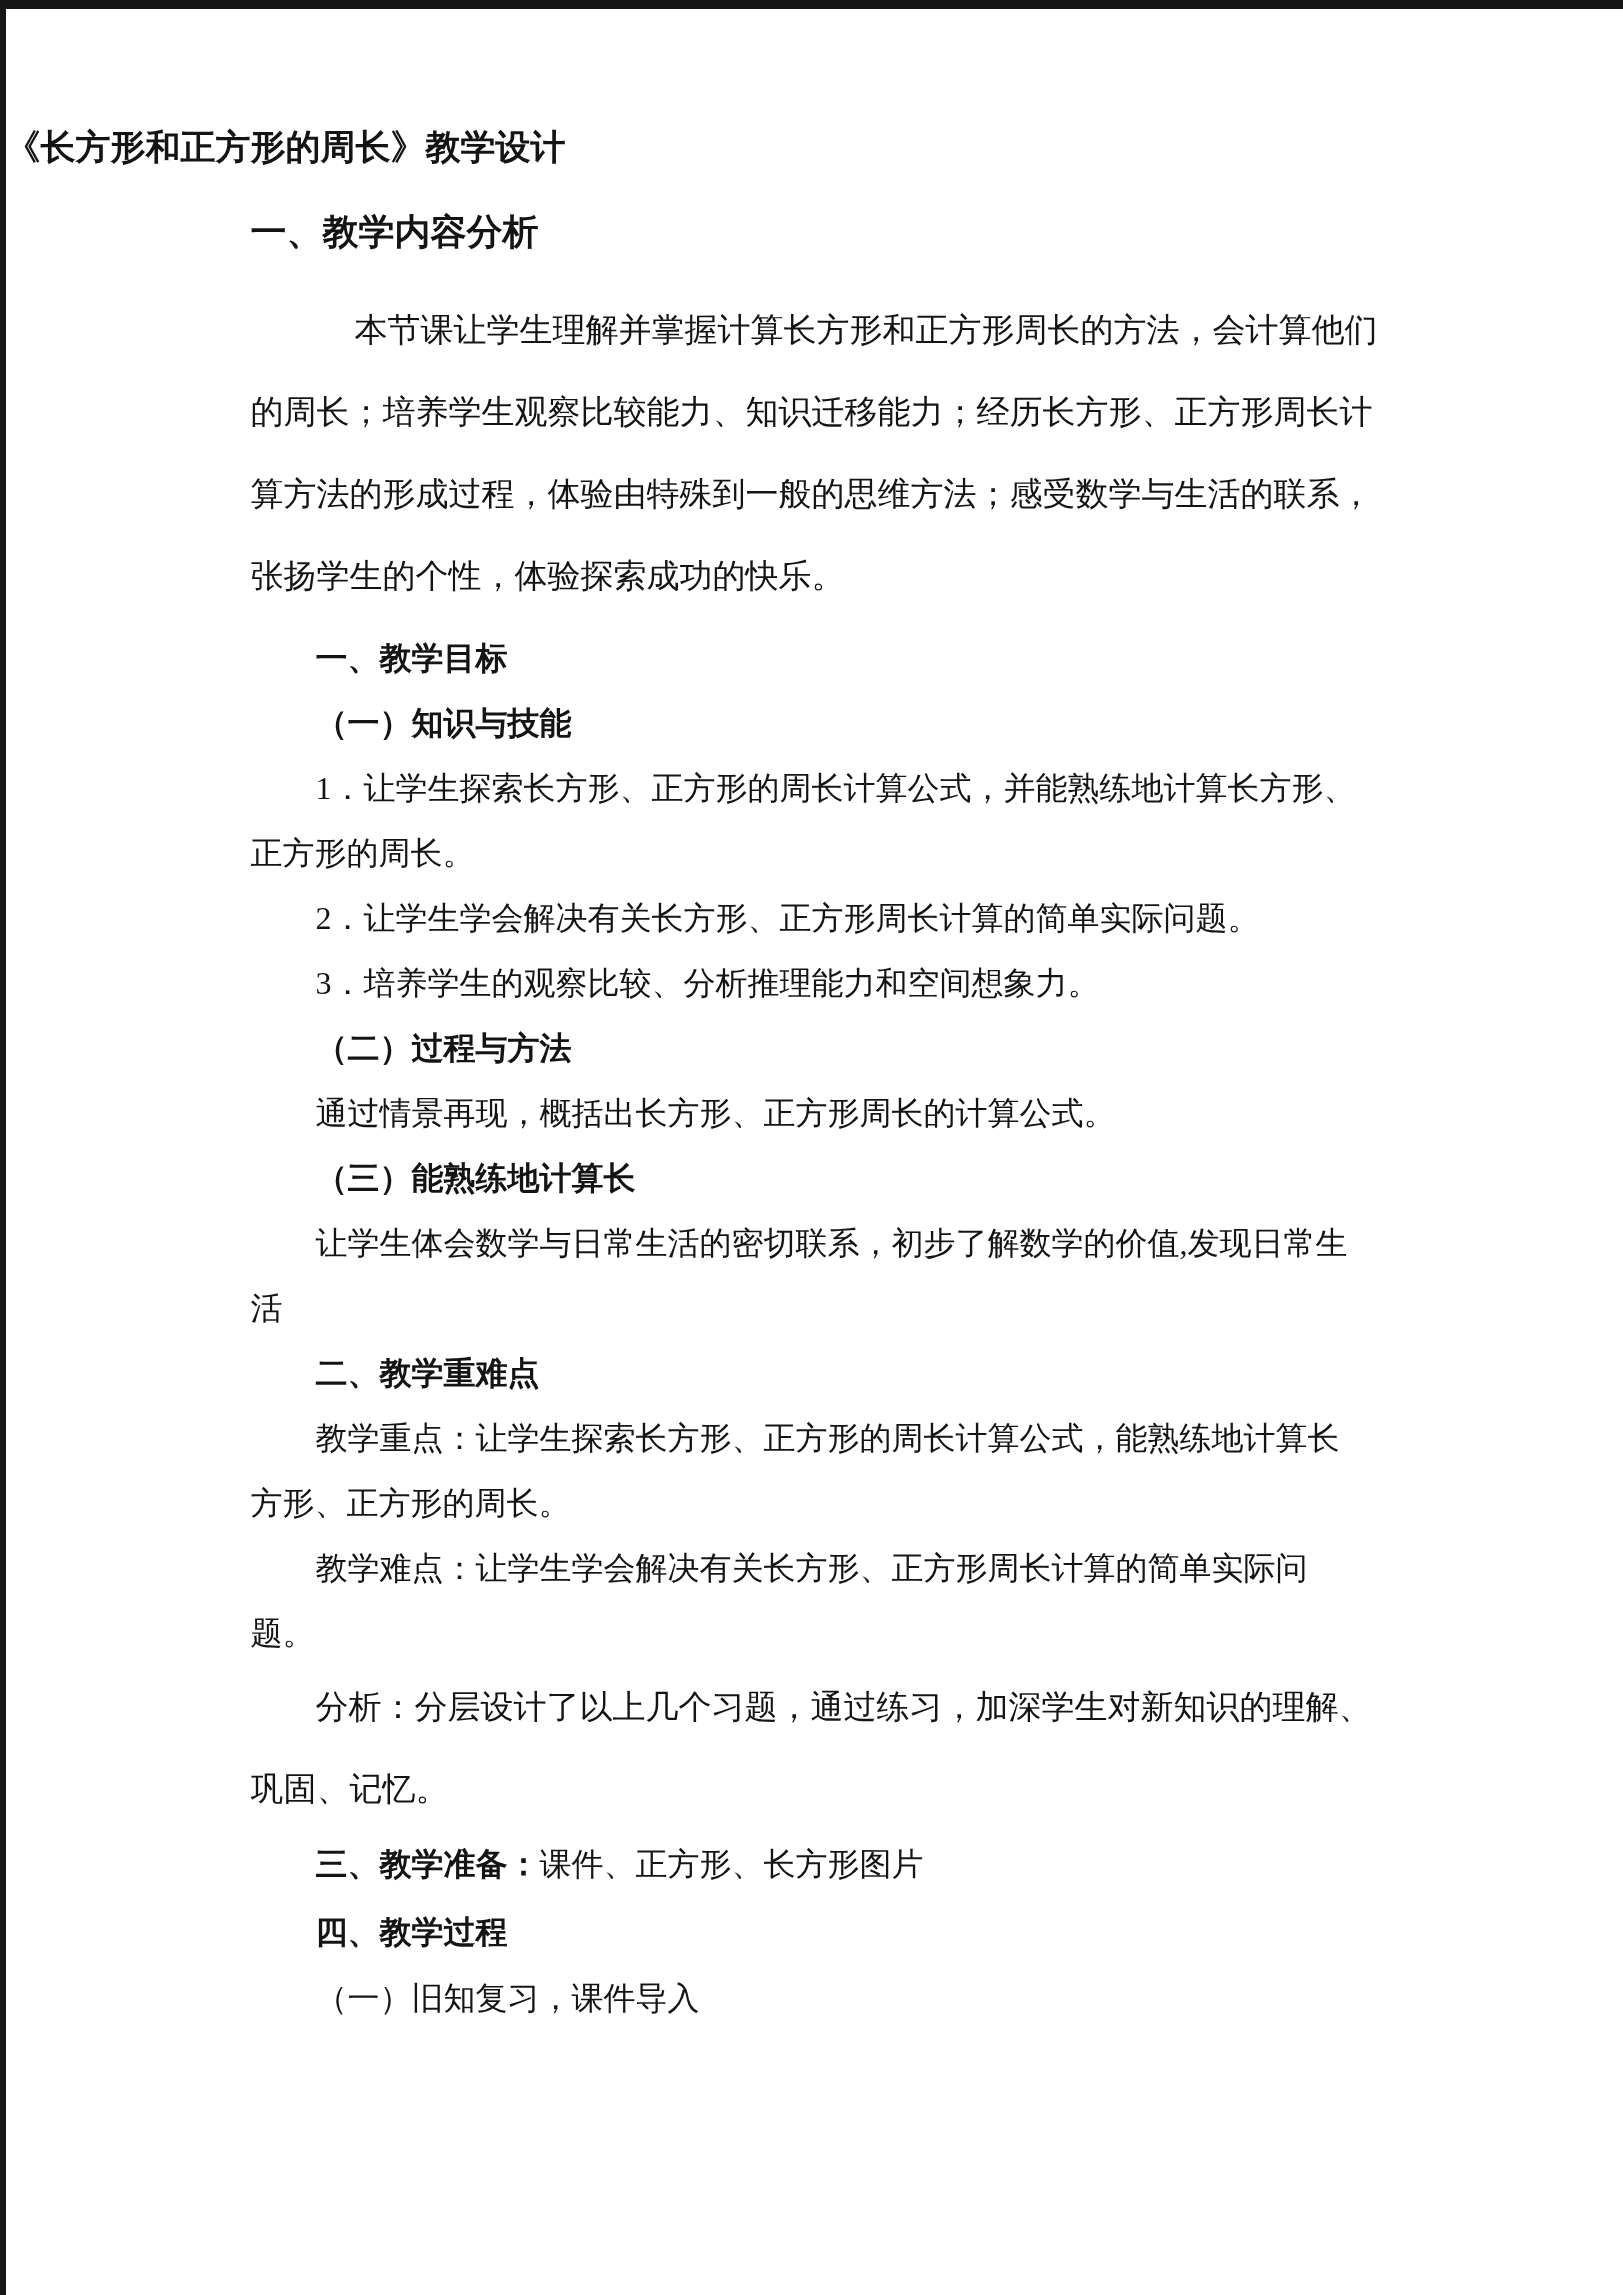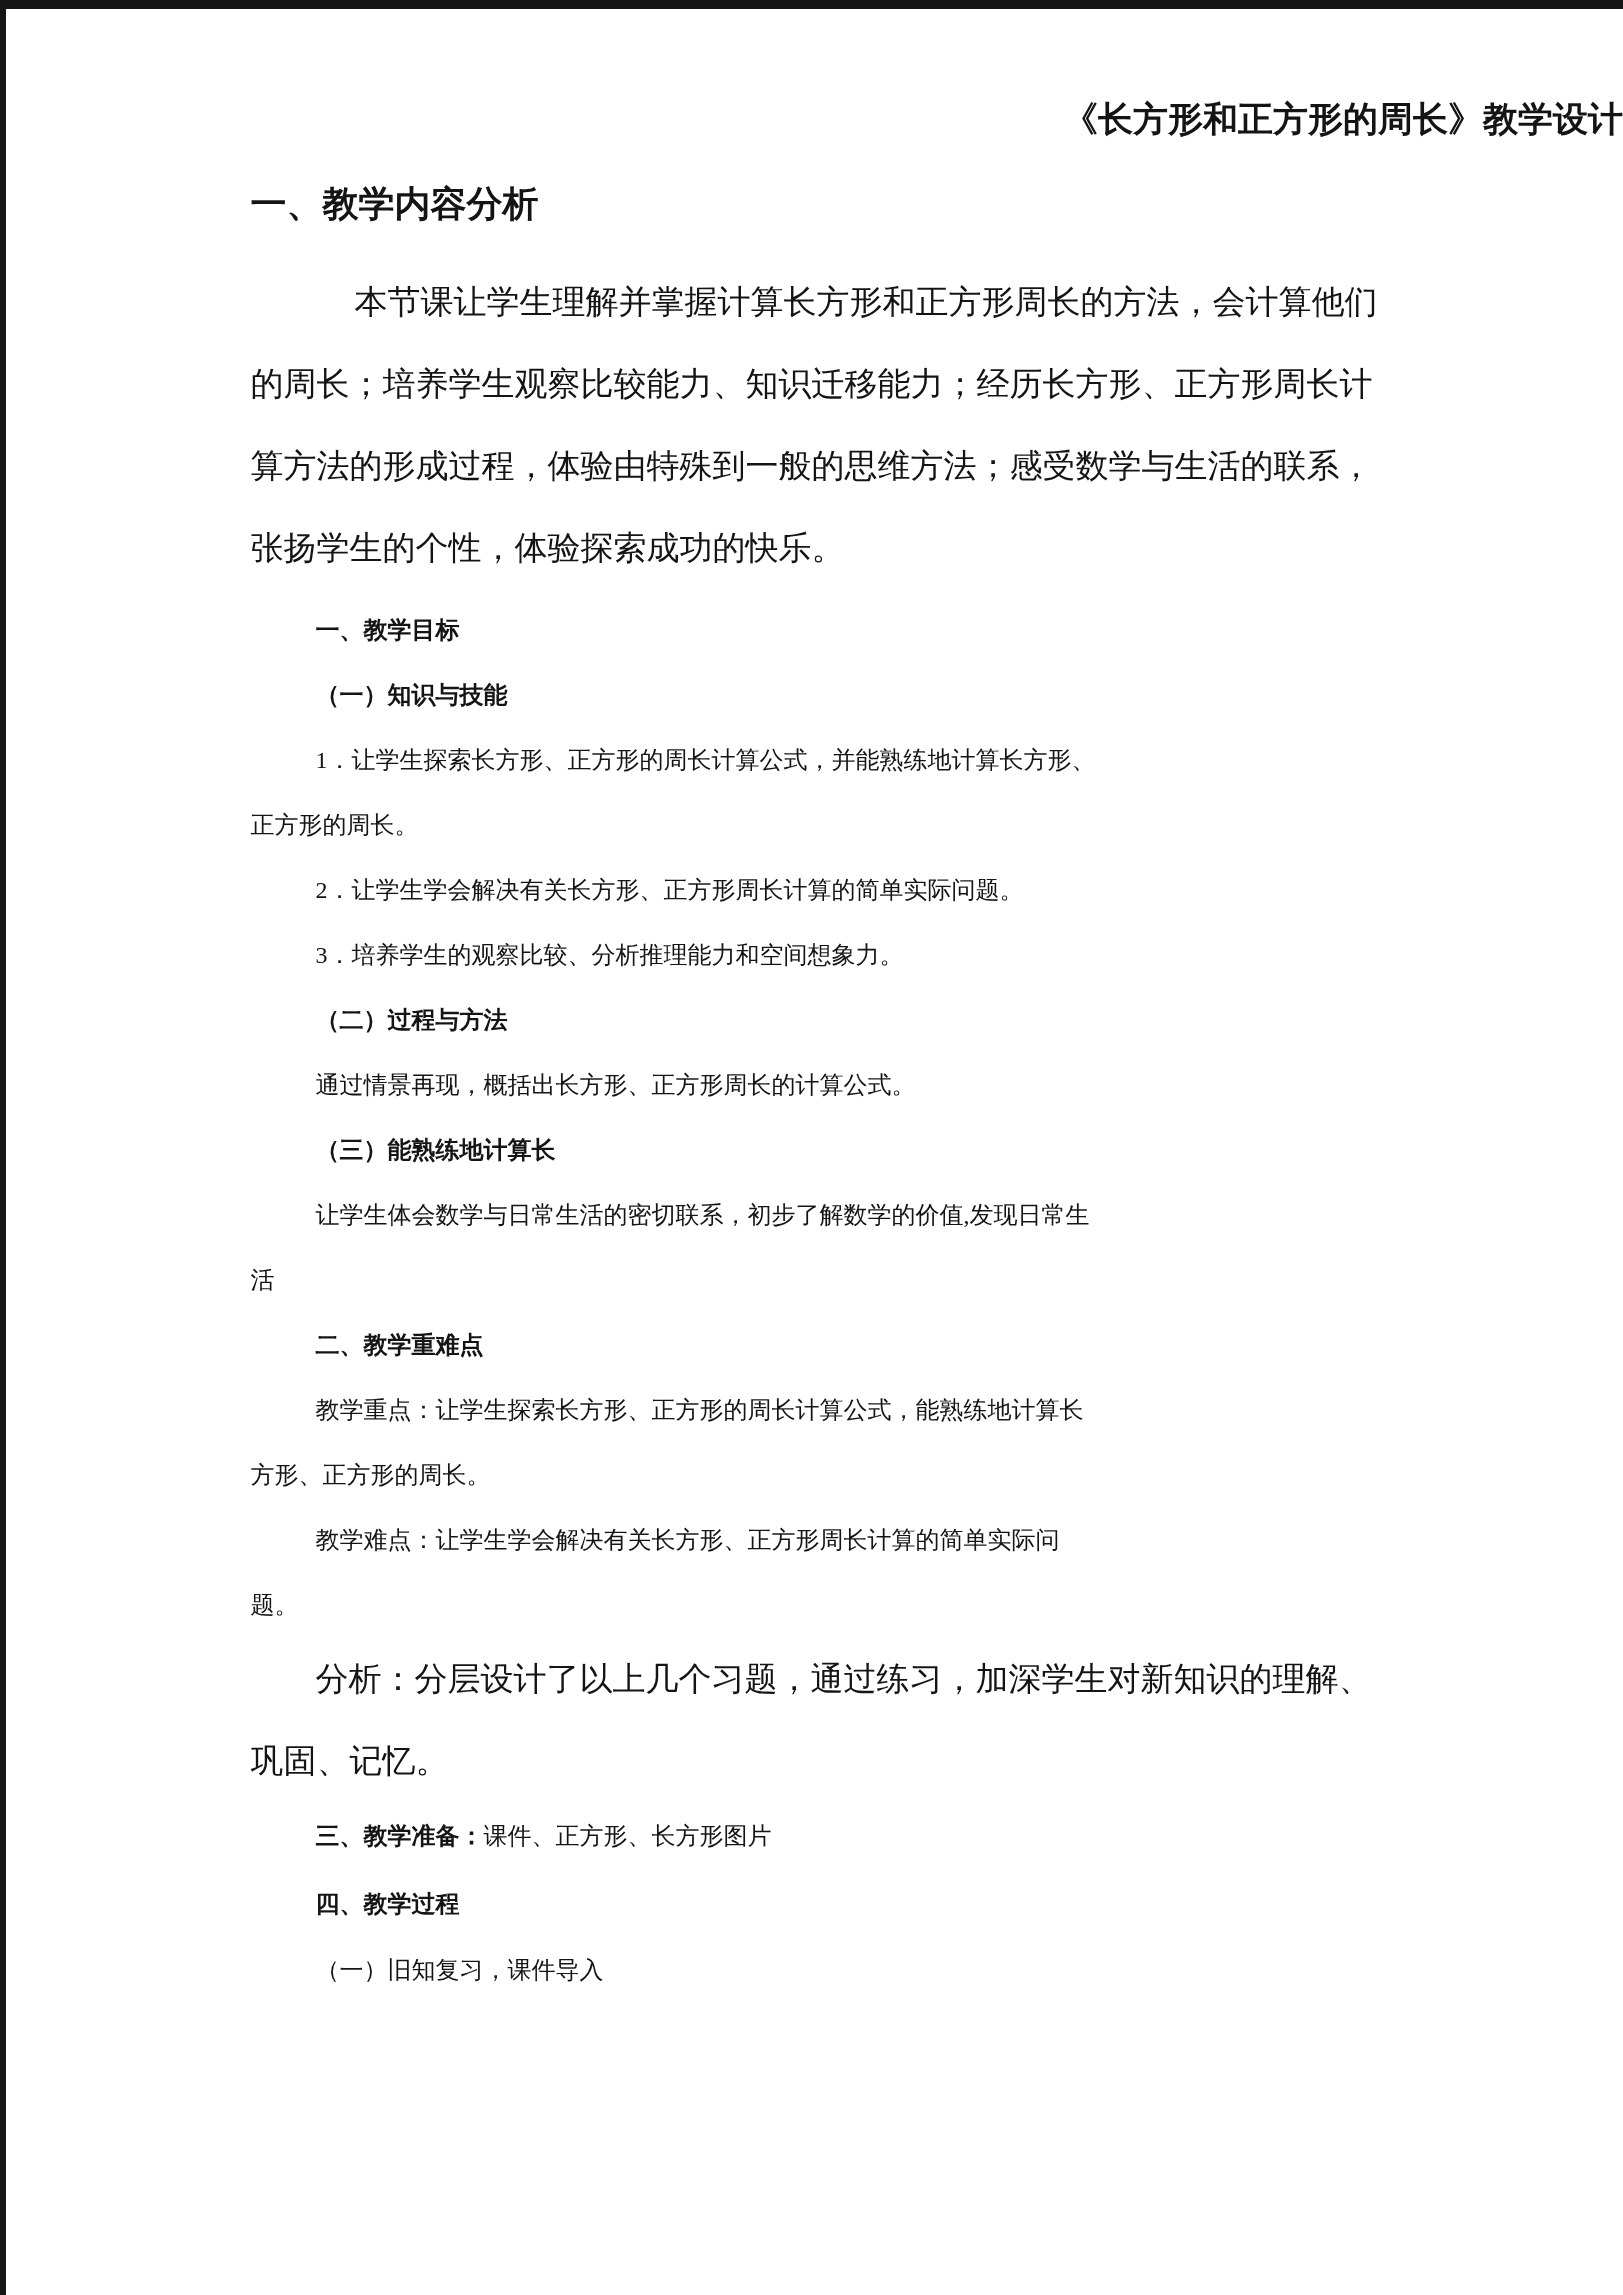--- a/index.html
+++ b/index.html
@@ -9,34 +9,34 @@
     position:relative;
     font-family:"Liberation Serif","DejaVu Serif",serif;
     color:#141414;
   }
   .page{
     position:absolute;left:5.5px;top:8.9px;right:0;bottom:0;
     background:#ffffff;
     overflow:hidden;
   }
   .title{
-    margin-top:86px;
+    margin-top:114px;
     line-height:49px;
     font-size:35px;
     font-weight:bold;
-    text-align:right;
+    text-align:left;
     font-family:"Liberation Serif","DejaVu Serif",serif;
     white-space:nowrap;
   }
   .doc{
     padding-left:245px;
     padding-right:102px;
   }
   .line{margin:0;white-space:nowrap;}
-  .serif{font-family:"Liberation Serif","DejaVu Serif",serif;font-size:24px;line-height:65px;}
+  .serif{font-family:"Liberation Serif","DejaVu Serif",serif;font-size:32px;line-height:65px;}
   .sans{font-family:"Liberation Sans","DejaVu Sans",sans-serif;font-size:33px;line-height:82px;}
   .bold{font-weight:bold;}
   .h1{
     font-family:"Liberation Sans","DejaVu Sans",sans-serif;
     font-size:36px;font-weight:bold;line-height:49px;margin-top:35px;
   }
   .intro{margin-top:33px;}
   .first-serif{margin-top:9.5px;}
   .indent{padding-left:65px;}
   .indent3{padding-left:104px;}

